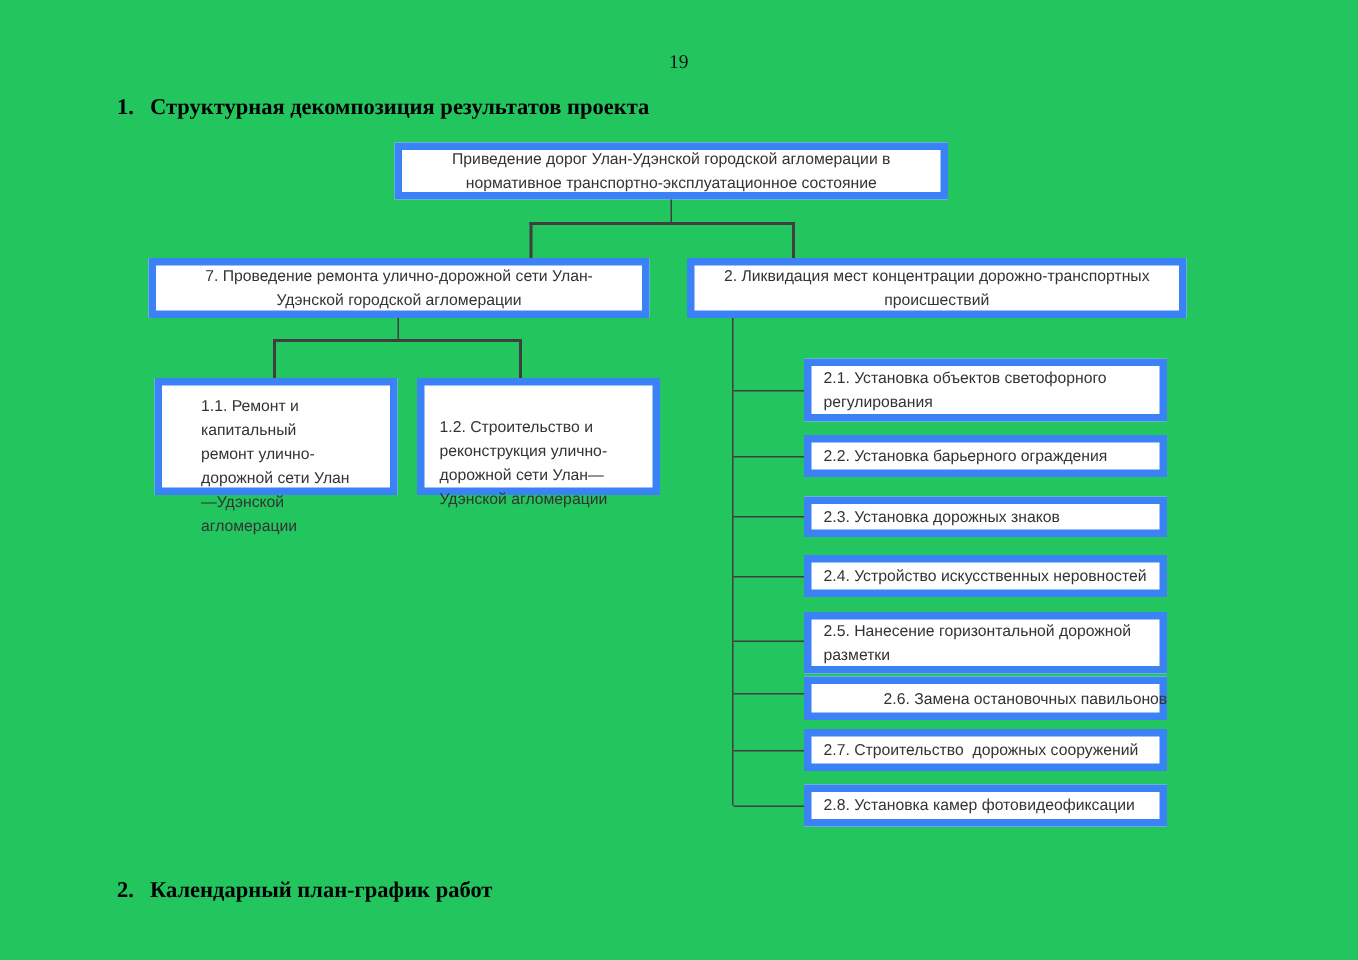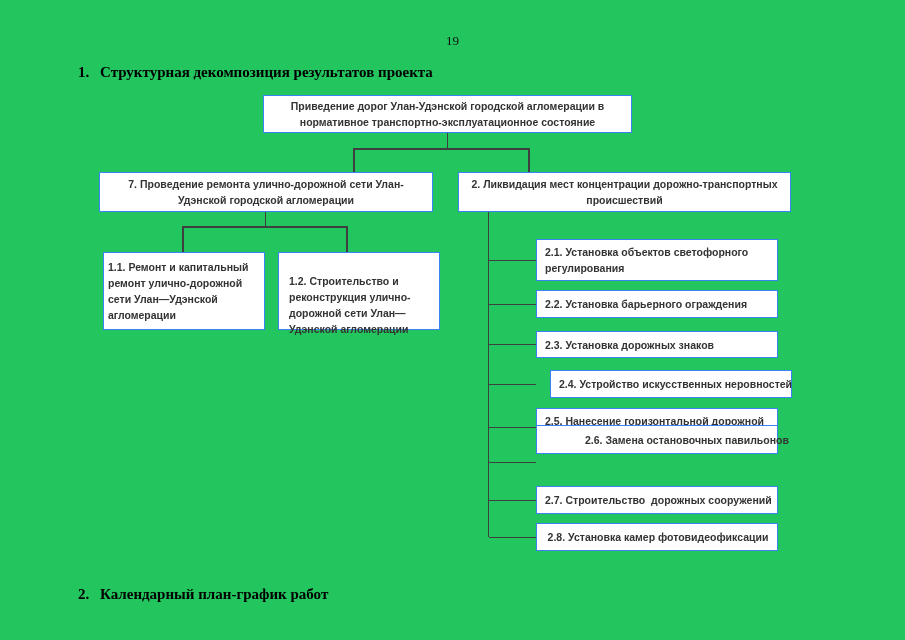--- a/index.html
+++ b/index.html
@@ -14,40 +14,40 @@
   .heading {
     position:absolute; display:flex; font-family:"Liberation Serif", serif;
     font-weight:bold; font-size:15px; color:#000000; white-space:nowrap;
   }
   .heading .num { width:22px; flex:0 0 auto; }
   #h1 { left:78px; top:64px; }
   #h2 { left:78px; top:586px; }
 
   .box {
     position:absolute; box-sizing:border-box; background:#ffffff;
-    border:1px solid #3b82f6; color:#333333; font-size:10.5px; line-height:16px;font-weight:bold;
+    border:5px solid #3b82f6; color:#333333; font-size:10.5px; line-height:16px;
   }
   .flexc { display:flex; align-items:center; justify-content:center; text-align:center; }
   .flexl { display:flex; align-items:center; justify-content:flex-start; text-align:left; }
 
   #root { left:263px; top:95px;  width:369px; height:38px; padding:0 20px; }
   #b1   { left:99px;  top:172px; width:334px; height:40px; padding:0 24px; }
   #b2   { left:458px; top:172px; width:333px; height:40px; padding:0 8px; }
-  #b11  { left:103px; top:252px; width:162px; height:78px; padding:6px 4px 0; display:block; }
+  #b11  { left:103px; top:252px; width:162px; height:78px; padding:6px 26px 0; display:block; }
   #b12  { left:278px; top:252px; width:162px; height:78px; padding:20px 10px 0; display:block; }
 
   .b2x  { left:536px; width:242px; padding:0 6px 0 8px; }
   #b21 { top:239px; height:42px; }
   #b22 { top:290px; height:28px; }
   #b23 { top:331px; height:27px; }
-  #b24 { top:370px; height:28px;margin-left:14px; }
+  #b24 { top:370px; height:28px; }
   #b25 { top:396px; height:41px;margin-top:12px; }
-  #b26 { top:425px; height:29px;padding-left:48px; }
+  #b26 { top:451px; height:29px;padding-left:48px; }
   #b27 { top:486px; height:28px; }
-  #b28 { top:523px; height:28px;justify-content:center; }
+  #b28 { top:523px; height:28px; }
   .nw { white-space:pre; }
 
   .line { position:absolute; background:#3f3f3f; }
   #c-root-stem   { left:447px; top:133px; width:1px;  height:16px; }
   #c-root-brkt   { left:353px; top:148px; width:177px; height:2px; }
   #c-root-dl     { left:353px; top:148px; width:2px;  height:24px; }
   #c-root-dr     { left:528px; top:148px; width:2px;  height:24px; }
   #c-b1-stem     { left:265px; top:212px; width:1px;  height:15px; }
   #c-b1-brkt     { left:182px; top:226px; width:166px; height:2px; }
   #c-b1-dl       { left:182px; top:226px; width:2px;  height:26px; }

